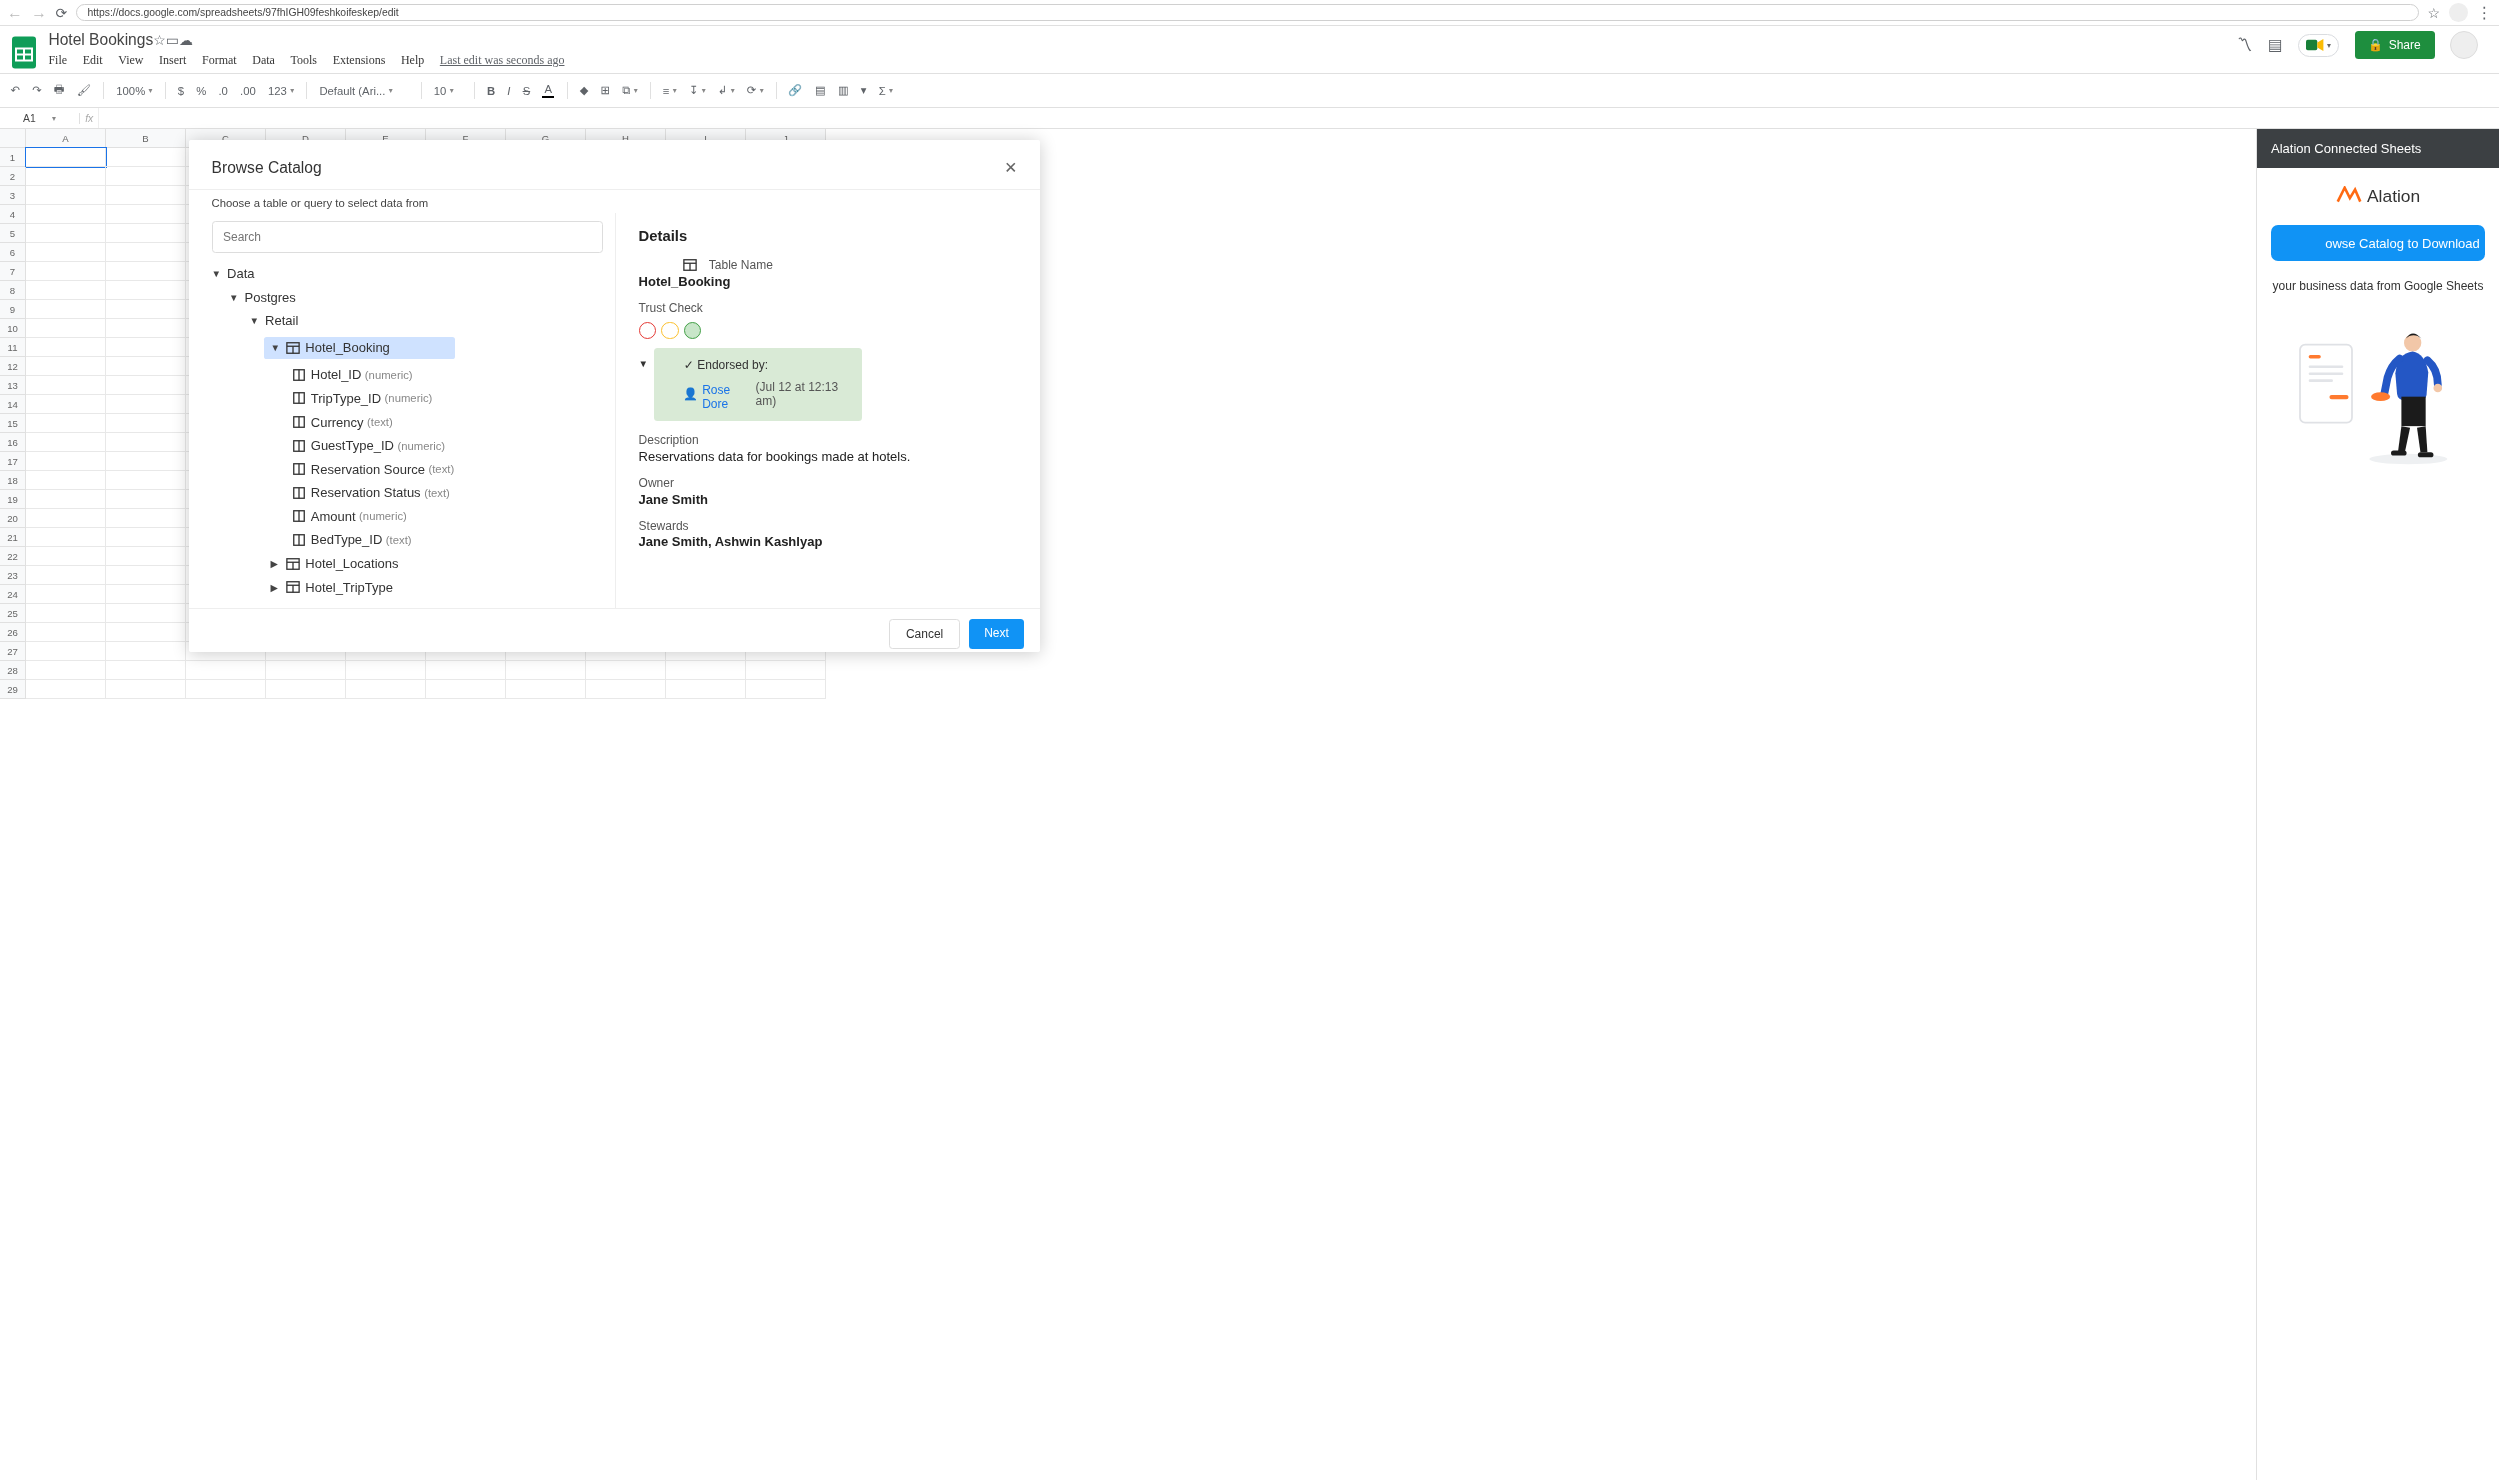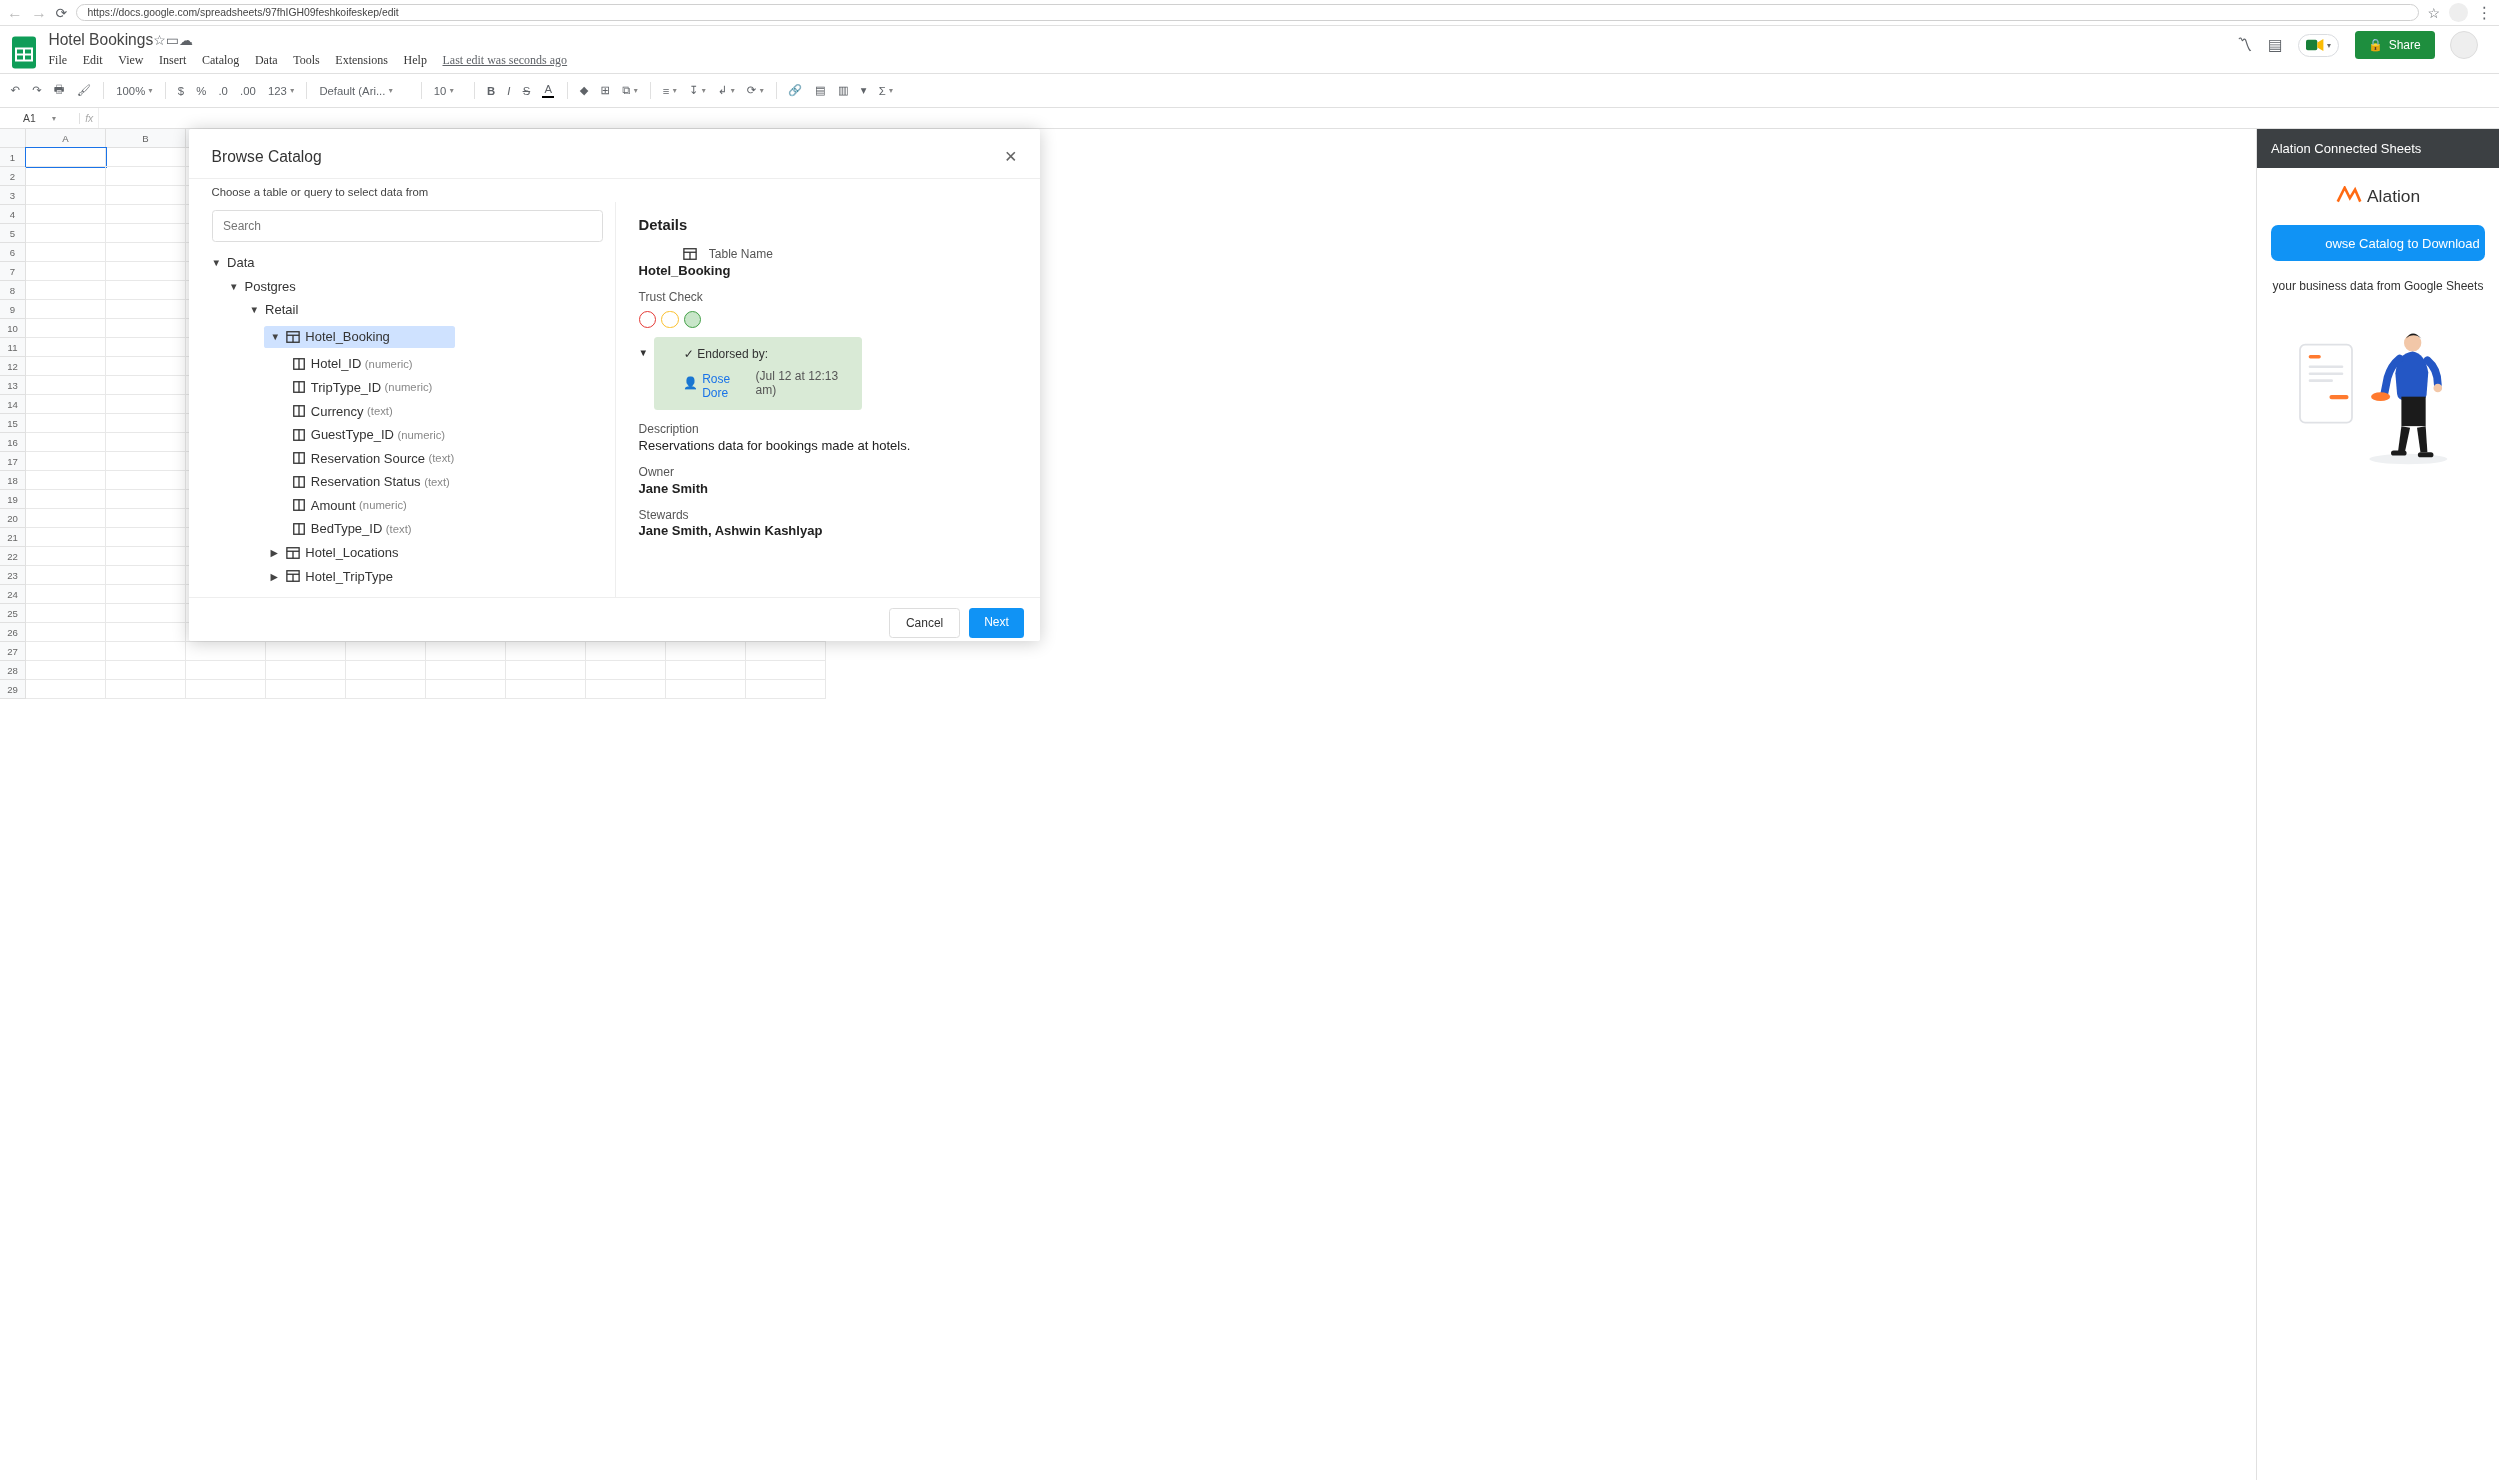--- a/index.html
+++ b/index.html
@@ -56,21 +56,21 @@
 
 
 .panel-header { background:#3c4043; color:#fff; padding: 12px 14px; font-size:13px;}
 .alation-brand { display:flex; align-items:center; justify-content:center; padding:17.4px 0 12px; gap:5.2px; font-size:17.4px; font-weight:400; color:#333;}
 .alation-logo { color:#ff6a13; }
 .download-btn { margin:5.2px 14px 0; background:#1093f5; color:#fff; text-align:right; padding:10.4px 5.2px; border-radius:7px; font-size:13px;}
 .panel-sub { text-align:center; color:#333; font-size:12px; padding: 15.6px 8.7px 7px; line-height:1.5;}
 .illus { display:flex; align-items:center; justify-content:center; padding-top:8.7px;}
 
 
-.dialog { position:absolute; left:189px; top: 0px; width: 851px; height: 512px; background:#fff; box-shadow: 0 1.7px 17.4px rgba(0,0,0,0.2); border-radius:1.7px; display:flex; flex-direction:column;}
+.dialog { position:absolute; left:189px; top: 11px; width: 851px; height: 512px; background:#fff; box-shadow: 0 1.7px 17.4px rgba(0,0,0,0.2); border-radius:1.7px; display:flex; flex-direction:column;}
 .dialog-title-row { display:flex; align-items:center; justify-content:space-between; padding: 19px 22.6px 12px;}
 .dialog-title { font-size:15.6px; color:#333;}
 .dialog-close { color:#666; font-size:15.6px; cursor:pointer;}
 .dialog-sub { padding: 7px 22.6px 3.5px; font-size:11.3px; color:#444; border-top:0.9px solid #eee;}
 .dialog-body { flex:1; display:flex; border-bottom:0.9px solid #eee;}
 .catalog-tree { width: 426px; padding: 8.7px 12px 8.7px 22.6px; overflow:auto;}
 .details-pane { flex:1; border-left:0.9px solid #eee; padding: 15.6px 22.6px; font-size:12px; color:#333;}
 .dialog-footer { padding: 10.4px 15.6px; display:flex; justify-content:flex-end; gap:8.7px;}
 .btn { padding:7px 15.6px; border-radius:3.5px; font-size:12px;}
 .btn-secondary { border:0.9px solid #ddd; color:#333; background:#fff;}
@@ -131,21 +131,21 @@
       <span class="doc-title">Hotel Bookings</span>
       <span class="title-icon">☆</span>
       <span class="title-icon">▭</span>
       <span class="title-icon">☁</span>
     </div>
     <div class="menu-row">
       <span>File</span>
       <span>Edit</span>
       <span>View</span>
       <span>Insert</span>
-      <span>Catalog</span>
+      <span>Format</span>
       <span>Data</span>
       <span>Tools</span>
       <span>Extensions</span>
       <span>Help</span>
       <span class="last-edit">Last edit was seconds ago</span>
     </div>
   </div>
   <div class="right-header">
     <span style="font-size:15.6px;color:#5f6368;">〽</span>
     <span style="font-size:15.6px;color:#5f6368;">▤</span>

